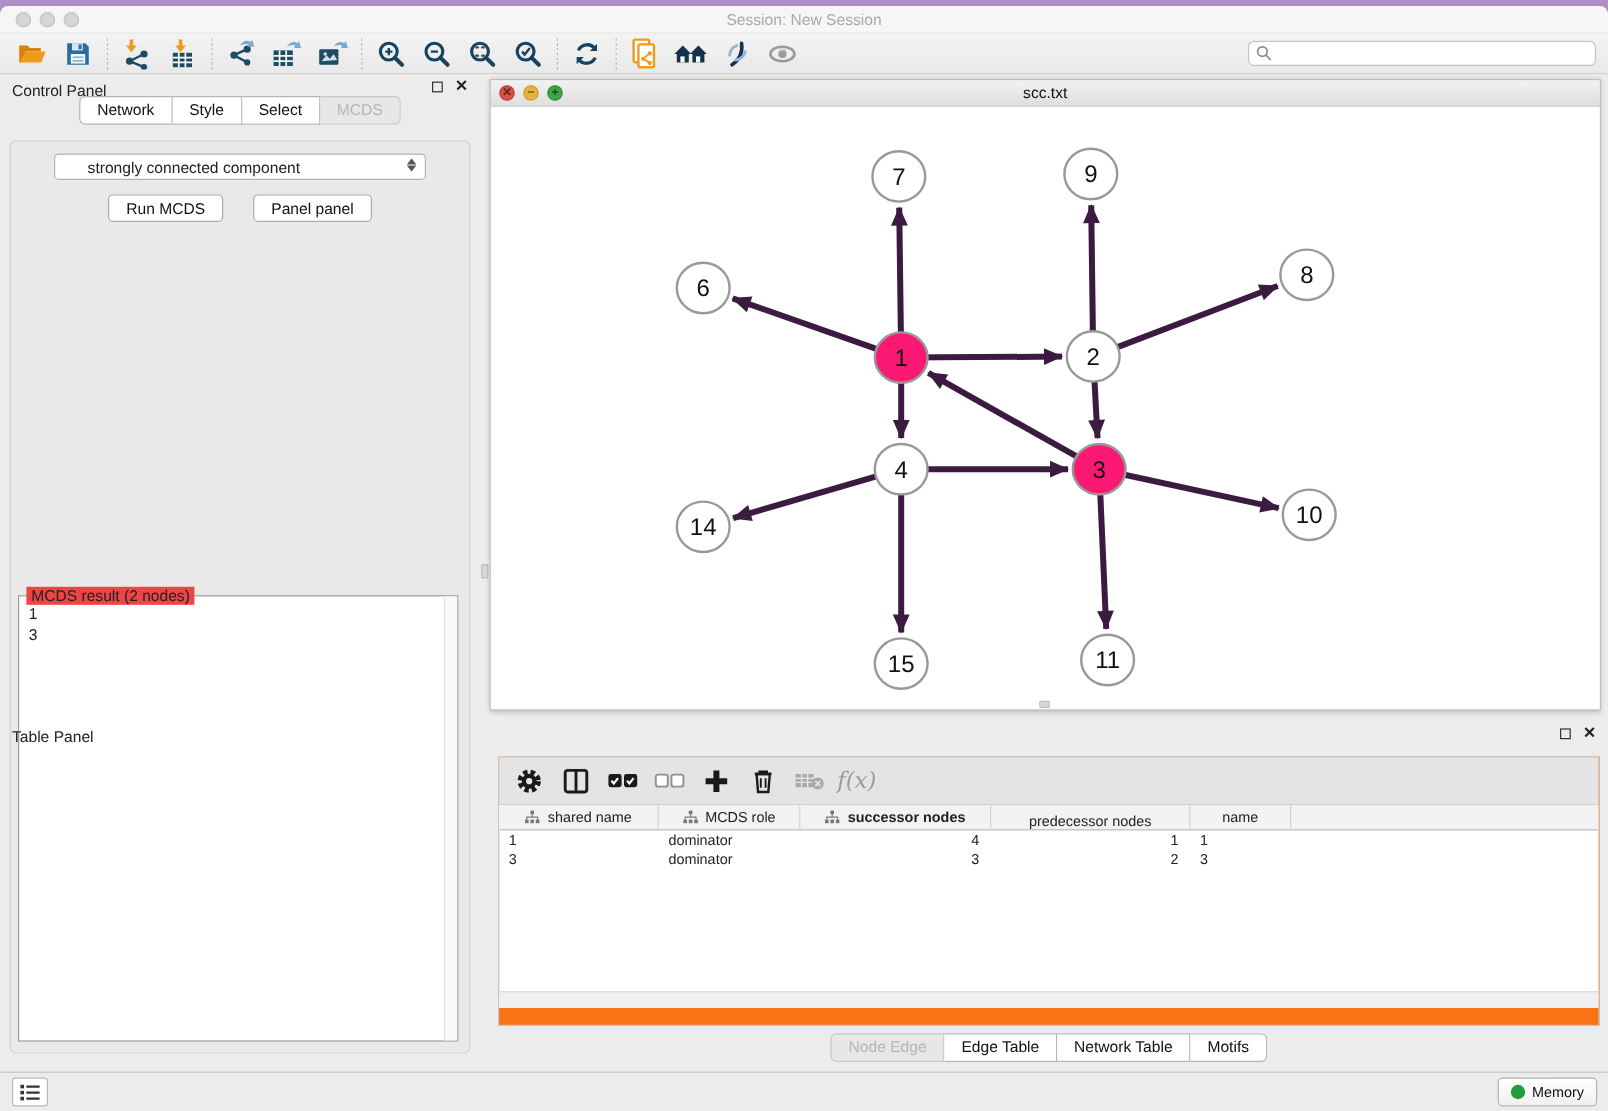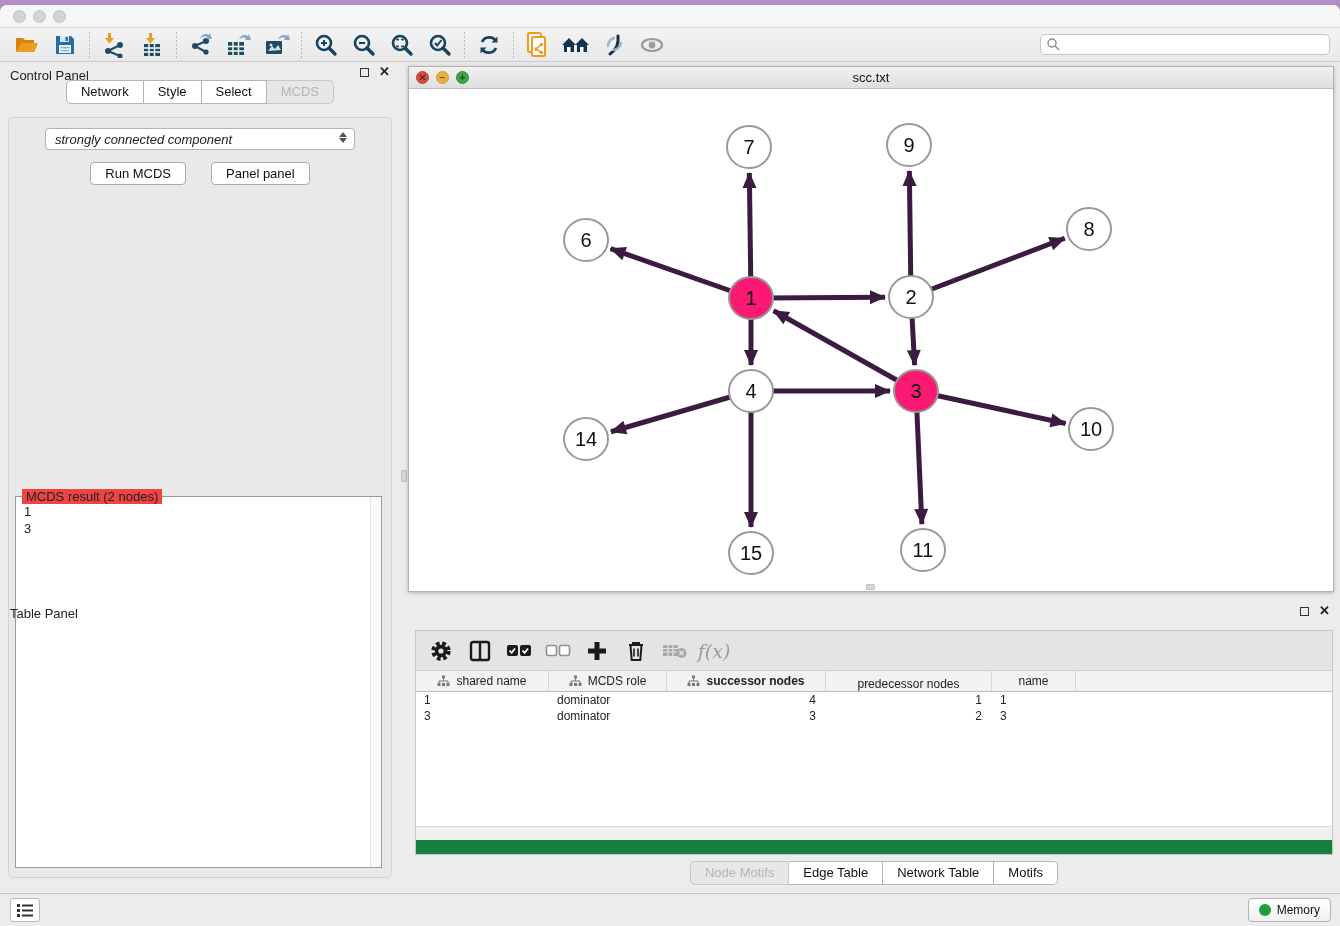--- a/index.html
+++ b/index.html
@@ -46,21 +46,21 @@
     background:#e9e9e9; border:1px solid #d2d2d2; border-radius:5px; }
   .tabs-row { display:flex; justify-content:center; position:absolute; left:0; right:0; top:18px; z-index:3; }
   .tab { font-size:13px; padding:3px 14px 4px; background:#fff; border:1px solid #b5b5b5;
     border-left-width:0; color:#111; }
   .tab:first-child { border-left-width:1px; border-radius:5px 0 0 5px; }
   .tab:last-child { border-radius:0 5px 5px 0; }
   .tab.disabled-selected { background:#e7e7e7; color:#b5b5b5; border-color:#c8c8c8; }
   .opt-label { text-align:center; margin-top:24px; font-size:13px; }
   .dropdown { width:310px; height:22px; margin:10px auto 0; background:#fff;
     border:1px solid #b3b3b3; border-radius:4px; display:flex; align-items:center;
-    font-size:13px; padding-left:9px; position:relative;font-style:italic; }
+    font-size:13px; padding-left:27px; position:relative; }
   .dd-arrows { position:absolute; right:7px; top:3px; display:flex; flex-direction:column; gap:1px; }
   .dd-arrows i { width:0; height:0; border-left:4px solid transparent; border-right:4px solid transparent; display:block; }
   .dd-up { border-bottom:5px solid #555; }
   .dd-down { border-top:5px solid #555; }
   .btn-row { display:flex; justify-content:center; gap:25px; margin-top:12px; }
   .aqua-btn { font-size:13px; font-family:"Liberation Sans",sans-serif; background:#fff;
     border:1px solid #ababab; border-radius:4px; padding:3px 14px; color:#111; }
   .result-group { position:absolute; left:6px; right:9px; top:378px; bottom:9px;
     border:1px solid #9a9a9a; background:#fff; }
   .result-label { position:absolute; left:6px; top:-8px; background:#ef4444;
@@ -90,21 +90,21 @@
   .nf-bottomstrip { position:absolute; left:0; right:0; bottom:0; height:8px; background:#fff; }
   .nf-grab { position:absolute; left:50%; bottom:1px; width:9px; height:6px; margin-left:-5px;
     background:#d6d6d6; border:1px solid #c2c2c2; border-radius:1px; }
   .graph-node-label { font-size:20px; fill:#111; text-anchor:middle;
     font-family:"Liberation Sans",sans-serif; }
 
   
   .table-panel { position:absolute; left:0; right:0; top:536px; bottom:0; }
   .tp-title { position:absolute; left:10px; top:8px; }
   .tp-box { position:absolute; left:415px; right:7px; top:32px; bottom:38px;
-    background:#15803d; border:1px solid #c6c6c6; }
+    background:#f97316; border:1px solid #c6c6c6; }
   .tp-toolbar { position:absolute; left:0; right:0; top:0; height:40px;
     background:#e4e4e4; border-bottom:1px solid #cfcfcf;
     display:flex; align-items:center; gap:9px; padding-left:10px; }
   .tp-tool { width:30px; height:30px; display:flex; align-items:center; justify-content:center; }
   .fx-glyph { font-family:"DejaVu Serif", serif; font-style:italic; font-size:19px; color:#9a9a9a; }
   .tp-table { position:absolute; left:0; right:0; top:40px; bottom:14px; background:#fff; overflow:hidden; }
   .tp-hscroll { position:absolute; left:0; right:0; bottom:0; height:14px;
     background:#f0f0f0; border-top:1px solid #d8d8d8; }
   .t-header { display:flex; height:21px; background:#f2f2f2; border-bottom:1px solid #bdbdbd; }
   .t-hcell { display:flex; align-items:center; justify-content:center; gap:6px;
@@ -129,20 +129,21 @@
 </style>
 </head>
 <body>
 
 <div class="app-window">
 
   <div class="titlebar">
     <span class="tl-dot" style="left:13px"></span>
     <span class="tl-dot" style="left:33px"></span>
     <span class="tl-dot" style="left:53px"></span>
+    <div class="app-title">Session: New Session</div>
   </div>
 
   <div class="toolbar">
     <span class="tb-btn">
       <svg width="26" height="24" viewBox="0 0 26 24">
           <path d="M2 5h7l2 2h9v3H7.5L4 19H2z" fill="#D9820A"></path>
           <path d="M7.5 10H24l-3.6 9H2z" fill="#EF9B1D"></path>
         </svg>
     </span>
     <span class="tb-btn">
@@ -518,21 +519,21 @@
                 <div class="t-cell al" style="width: 118px;">dominator</div>
                 <div class="t-cell ar" style="width: 159px;">3</div>
                 <div class="t-cell ar" style="width: 166px;">2</div>
                 <div class="t-cell al" style="width: 84px;">3</div>
               </div>
             </div>
           <div class="tp-hscroll"></div>
         </div>
       </div>
       <div class="tp-tabs" id="tp-tabs">
-          <span class="tab disabled-selected">Node Motifs</span>
+          <span class="tab disabled-selected">Node Edge</span>
           <span class="tab">Edge Table</span>
           <span class="tab">Network Table</span>
           <span class="tab">Motifs</span>
         </div>
     </div>
   </div>
 
   <div class="status-bar">
     <span class="list-btn">
       <svg width="18" height="16" viewBox="0 0 18 16">

